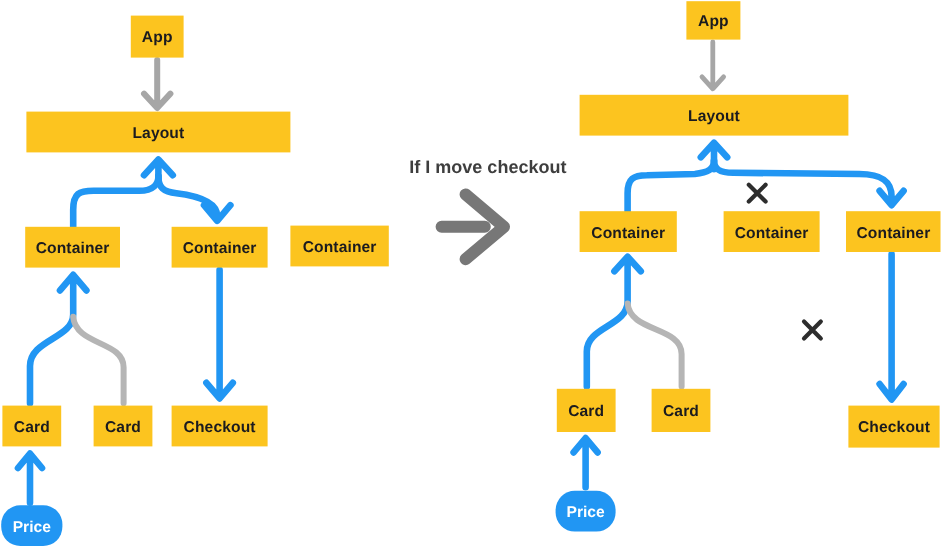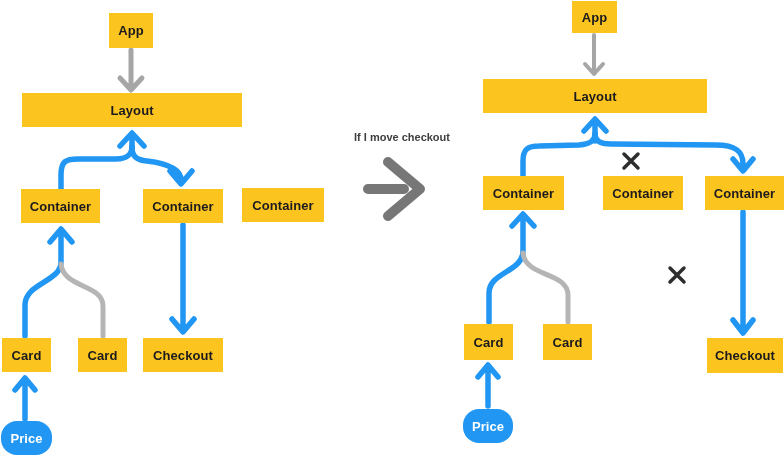--- a/index.html
+++ b/index.html
@@ -13,22 +13,22 @@
     position:absolute;display:flex;align-items:center;justify-content:center;
     background:var(--node-fill,#FCC41F);color:var(--node-text,#1B1B1F);
     font-size:13px;font-weight:bold;letter-spacing:0.1px;
   }
   .pill{
     position:absolute;display:flex;align-items:center;justify-content:center;
     background:var(--pill-fill,#2196F3);color:var(--pill-text,#ffffff);
     font-size:13px;font-weight:bold;border-radius:16px;
   }
   .caption{
-    position:absolute;left:332px;top:131px;width:140px;text-align:center;
-    color:var(--caption-color,#3E3E3E);font-size:11px;font-weight:bold;
+    position:absolute;left:332px;top:131px;width:140px;text-align:right;
+    color:var(--caption-color,#3E3E3E);font-size:15px;font-weight:bold;
   }
   svg{position:absolute;left:0;top:0;}
   .blue{stroke:var(--arrow-blue,#2196F3);stroke-width:5.5;fill:none;stroke-linecap:round;stroke-linejoin:round;}
   .grayA{stroke:var(--arrow-gray,#A6A6A6);stroke-width:5;fill:none;stroke-linecap:round;stroke-linejoin:round;}
   .grayA4{stroke-width:4;}
   .grayL{stroke:var(--line-gray,#B5B5B5);stroke-width:5;fill:none;stroke-linecap:round;stroke-linejoin:round;}
   .thick{stroke:var(--big-arrow-gray,#777777);stroke-width:10;fill:none;stroke-linecap:round;stroke-linejoin:round;}
   .xmark{stroke:var(--x-color,#2D2D2D);stroke-width:3.5;fill:none;stroke-linecap:round;}
 </style>
 </head>

